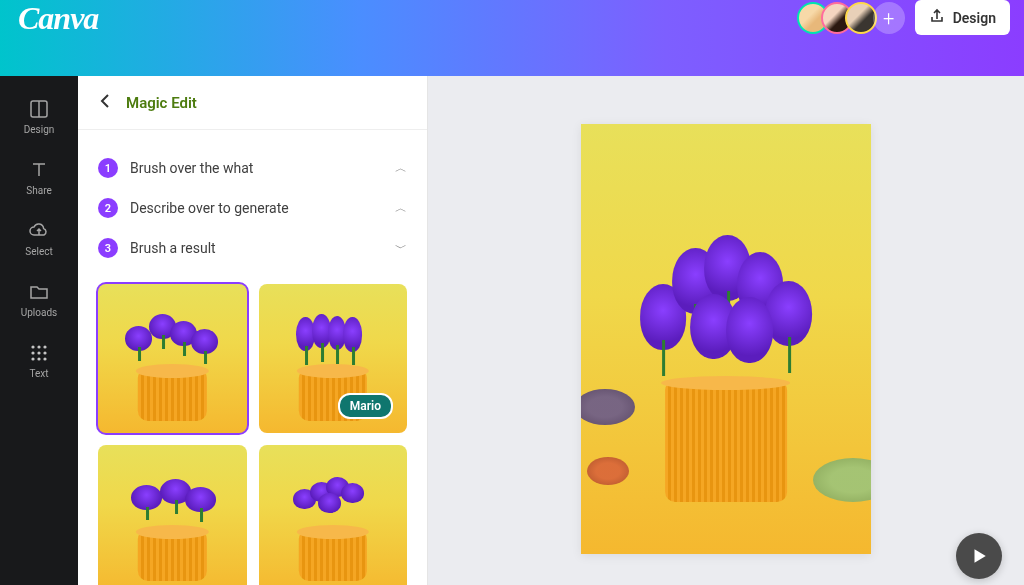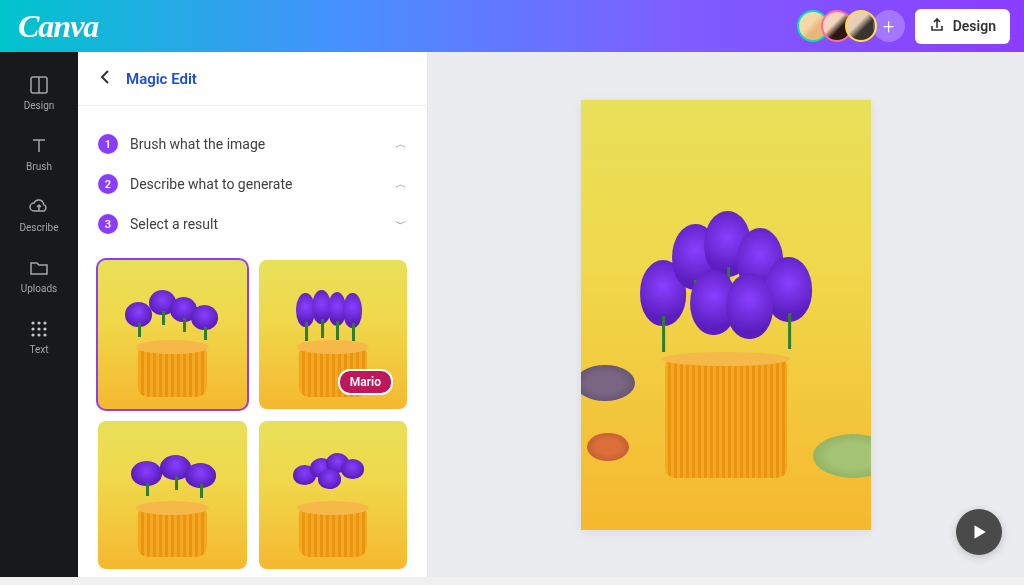--- a/index.html
+++ b/index.html
@@ -1,22 +1,22 @@
 <!DOCTYPE html>
 <html><head>
   <meta charset="utf-8">
   <style>
     * { margin: 0; padding: 0; box-sizing: border-box; font-family: -apple-system, BlinkMacSystemFont, "Segoe UI", Roboto, sans-serif; }
     body { width: 1024px; height: 585px; overflow: hidden; background: #f0f0f0; }
 
     .header {
-      height: 52px;
+      height: 76px;
       background: linear-gradient(90deg, #00c4cc 0%, #4a8eff 35%, #7d5fff 65%, #8b3dff 100%);
       display: flex;
-      align-items: center;
+      align-items: flex-start;
       justify-content: space-between;
       padding: 0 14px 0 18px;
     }
     .logo {
       color: white;
       font-family: cursive;
       font-size: 32px;
       font-weight: 700;
       font-style: italic;
       letter-spacing: -1px;
@@ -104,21 +104,21 @@
       overflow-y: auto;
     }
     .panel-header {
       display: flex;
       align-items: center;
       gap: 12px;
       padding: 16px 20px;
       border-bottom: 1px solid #eee;
     }
     .back-btn { cursor: pointer; font-size: 18px; color: #333; }
-    .panel-title { font-size: 15px; font-weight: 600; color: #1d4ed8; }
+    .panel-title { font-size: 15px; font-weight: 600; color: #4d7c0f; }
 
     .steps { padding: 18px 20px 8px; }
     .step {
       display: flex;
       align-items: center;
       justify-content: space-between;
       padding: 10px 0;
       cursor: pointer;
     }
     .step-left { display: flex; align-items: center; gap: 12px; }
@@ -191,21 +191,21 @@
       width: 26%;
       height: 40%;
       background: radial-gradient(circle at 50% 40%, #8a3fff 0%, #5b1dbd 70%);
       border-radius: 50% 50% 48% 48%;
     }
     .stem { position: absolute; width: 3px; background: #2e7d32; bottom: -40%; left: 48%; height: 55%; }
     .cursor-badge {
       position: absolute;
       bottom: 14px;
       right: 14px;
-      background: #be185d;
+      background: #0f766e;
       color: white;
       font-size: 12px;
       font-weight: 600;
       padding: 4px 10px;
       border-radius: 12px;
       border: 2px solid white;
     }
 
     .canvas {
       flex: 1;
@@ -285,30 +285,30 @@
           </svg>
         </span>
       <span class="lbl">Design</span>
     </div>
     <div class="sidebar-item">
       <span class="ic">
           <svg width="20" height="20" viewBox="0 0 20 20" fill="none" stroke="#a5a5a5" stroke-width="1.5">
             <path d="M4 4h12M10 4v12"></path>
           </svg>
         </span>
-      <span class="lbl">Brush</span>
+      <span class="lbl">Share</span>
     </div>
     <div class="sidebar-item">
       <span class="ic">
           <svg width="20" height="20" viewBox="0 0 20 20" fill="none" stroke="#a5a5a5" stroke-width="1.5">
             <path d="M5 14a4 4 0 010-8 5 5 0 019.6 1.5A3.5 3.5 0 0115 14H5z"></path>
             <path d="M10 8v6M8 10l2-2 2 2"></path>
           </svg>
         </span>
-      <span class="lbl">Describe</span>
+      <span class="lbl">Select</span>
     </div>
     <div class="sidebar-item">
       <span class="ic">
           <svg width="20" height="20" viewBox="0 0 20 20" fill="none" stroke="#a5a5a5" stroke-width="1.5">
             <path d="M2 5h6l2 2h8v9H2z"></path>
           </svg>
         </span>
       <span class="lbl">Uploads</span>
     </div>
     <div class="sidebar-item">
@@ -336,35 +336,35 @@
             <path d="M10 2L4 8l6 6"></path>
           </svg>
       </span>
       <span class="panel-title">Magic Edit</span>
     </div>
 
     <div class="steps">
       <div class="step">
         <div class="step-left">
           <span class="step-num">1</span>
-          <span class="step-label">Brush what the image</span>
+          <span class="step-label">Brush over the what</span>
         </div>
         <span class="chevron">︿</span>
       </div>
       <div class="step">
         <div class="step-left">
           <span class="step-num">2</span>
-          <span class="step-label">Describe what to generate</span>
+          <span class="step-label">Describe over to generate</span>
         </div>
         <span class="chevron">︿</span>
       </div>
       <div class="step">
         <div class="step-left">
           <span class="step-num">3</span>
-          <span class="step-label">Select a result</span>
+          <span class="step-label">Brush a result</span>
         </div>
         <span class="chevron">﹀</span>
       </div>
     </div>
 
     <div class="thumbs">
       <div class="thumb selected">
         <div class="flower-scene">
           <div class="flowers">
             <div class="bloom" style="left:5%;top:20%">

